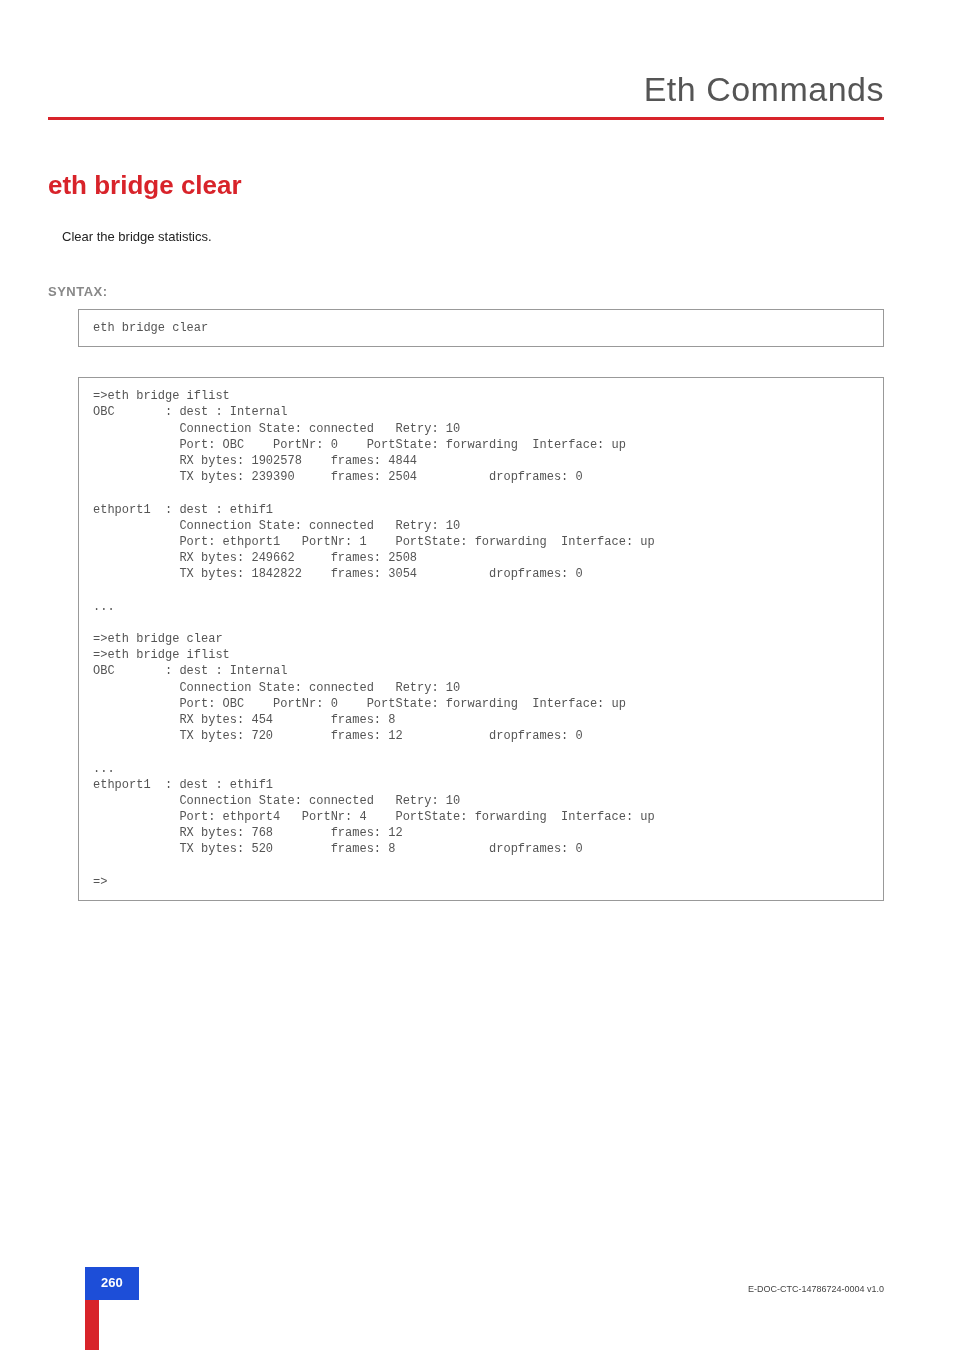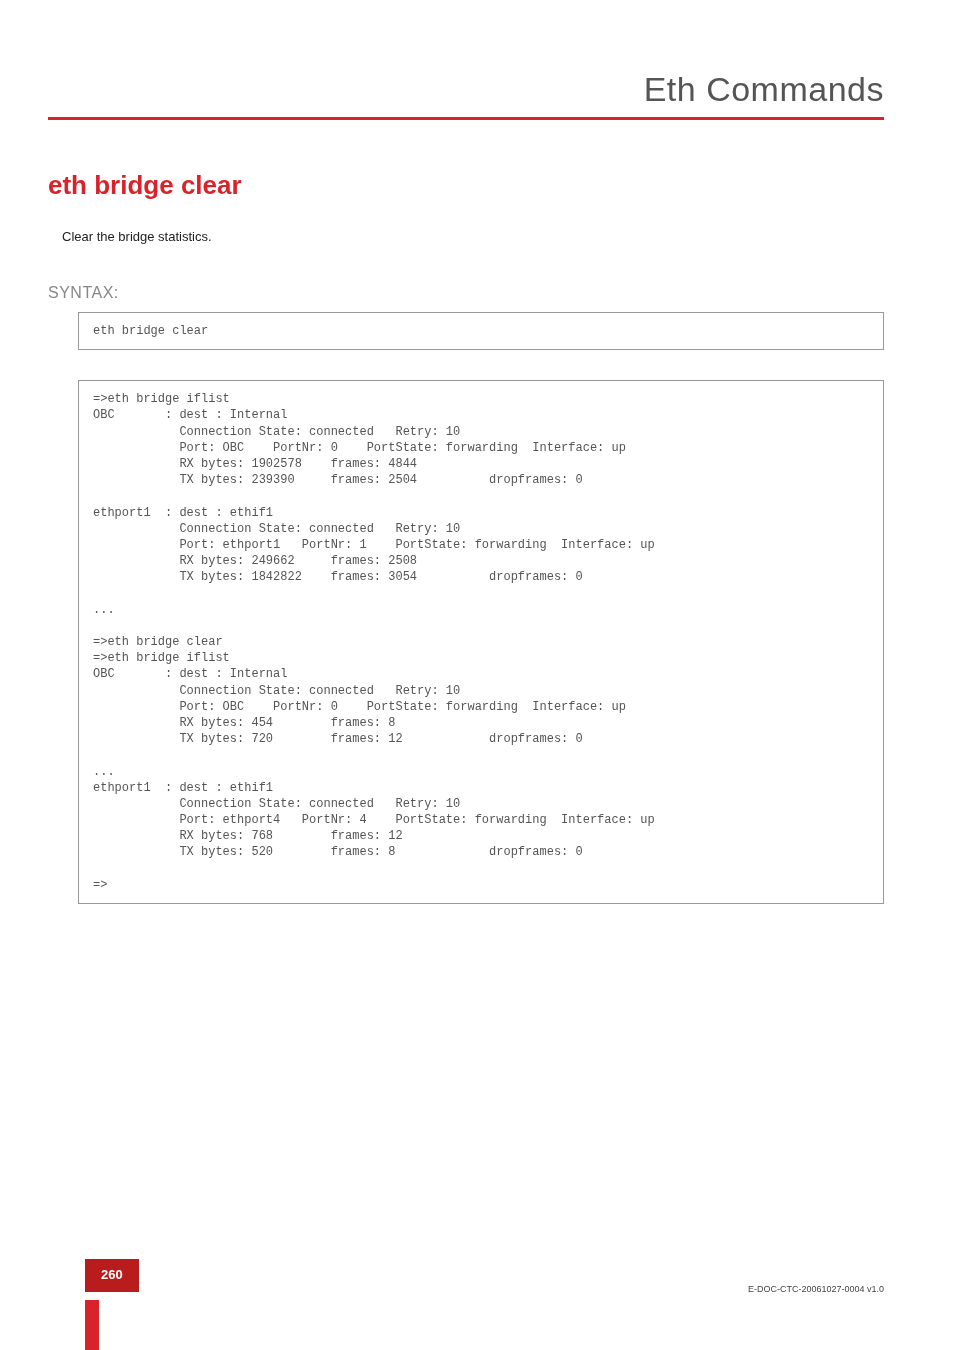--- a/index.html
+++ b/index.html
@@ -34,22 +34,22 @@
     margin-bottom: 28px;
     font-family: Arial, Helvetica, sans-serif;
   }
   .description {
     font-size: 13px;
     color: #222222;
     margin-left: 14px;
     margin-bottom: 40px;
   }
   .section-label {
-    font-size: 16px;
-    font-weight: normal;
+    font-size: 13px;
+    font-weight: bold;
     color: #888888;
     letter-spacing: 0.5px;
     margin-bottom: 10px;
   }
   .code-box {
     border: 1px solid #999999;
     margin-left: 30px;
     padding: 10px 14px;
     margin-bottom: 30px;
   }
@@ -62,22 +62,22 @@
   }
   .footer {
     position: absolute;
     bottom: 50px;
     left: 0;
     width: 954px;
   }
   .page-number {
     position: absolute;
     left: 85px;
-    bottom: 8px;
-    background: #b91c1c;
+    bottom: 0;
+    background: #1d4ed8;
     color: #fff;
     font-weight: bold;
     font-size: 13px;
     padding: 8px 16px 10px 16px;
   }
   .doc-id {
     position: absolute;
     right: 70px;
     bottom: 6px;
     font-size: 9px;
@@ -137,15 +137,15 @@
             Port: ethport4   PortNr: 4    PortState: forwarding  Interface: up
             RX bytes: 768        frames: 12
             TX bytes: 520        frames: 8             dropframes: 0
 
 =&gt;</pre>
   </div>
 </div>
 
 <div class="footer">
   <div class="page-number">260</div>
-  <div class="doc-id">E-DOC-CTC-20061027-0004 v1.0</div>
+  <div class="doc-id">E-DOC-CTC-14786724-0004 v1.0</div>
   <div class="red-bar"></div>
 </div>
 
 </body></html>

